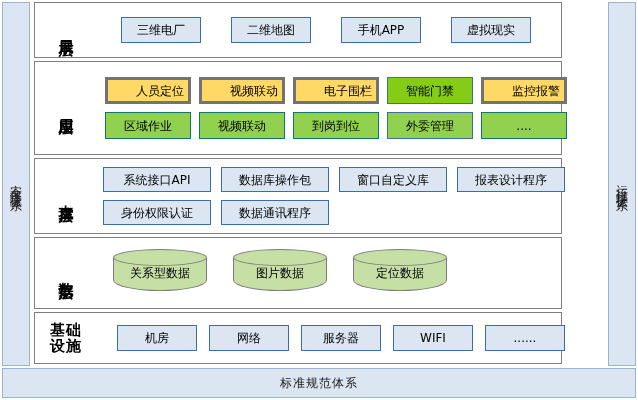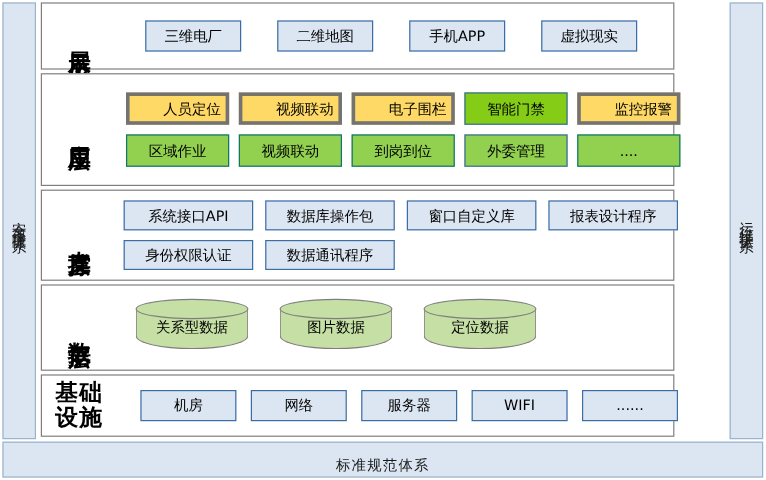--- a/index.html
+++ b/index.html
@@ -69,21 +69,21 @@
   .layer-row.support       { height: 76px; }
   .layer-row.data          { height: 72px; }
   .layer-row.infra         { height: 52px; }
 
   .layer-label {
     flex: 0 0 62px;
     display: flex;
     align-items: center;
     justify-content: center;
     height: 100%;
-    font-size: 19px;
+    font-size: 15px;
     font-weight: bold;
     color: #000000;
     line-height: 1.08;
     text-align: center;
     letter-spacing: 1px;
     box-sizing: border-box;
   }
   .layer-label .stack-v {
     writing-mode: vertical-rl;
     text-orientation: upright;
@@ -211,21 +211,21 @@
   #bottom-band {
     position: absolute;
     left: 2px;
     bottom: 2px;
     width: 634px;
     height: 30px;
     background: #dce6f2;
     border: 1px solid #9bb3cc;
     box-sizing: border-box;
     display: flex;
-    align-items: flex-end;
+    align-items: center;
     justify-content: center;
     font-size: 12px;
     color: #1a1a1a;
     letter-spacing: 1px;
   }
 </style>
 </head>
 <body>
 
 <div id="diagram">

